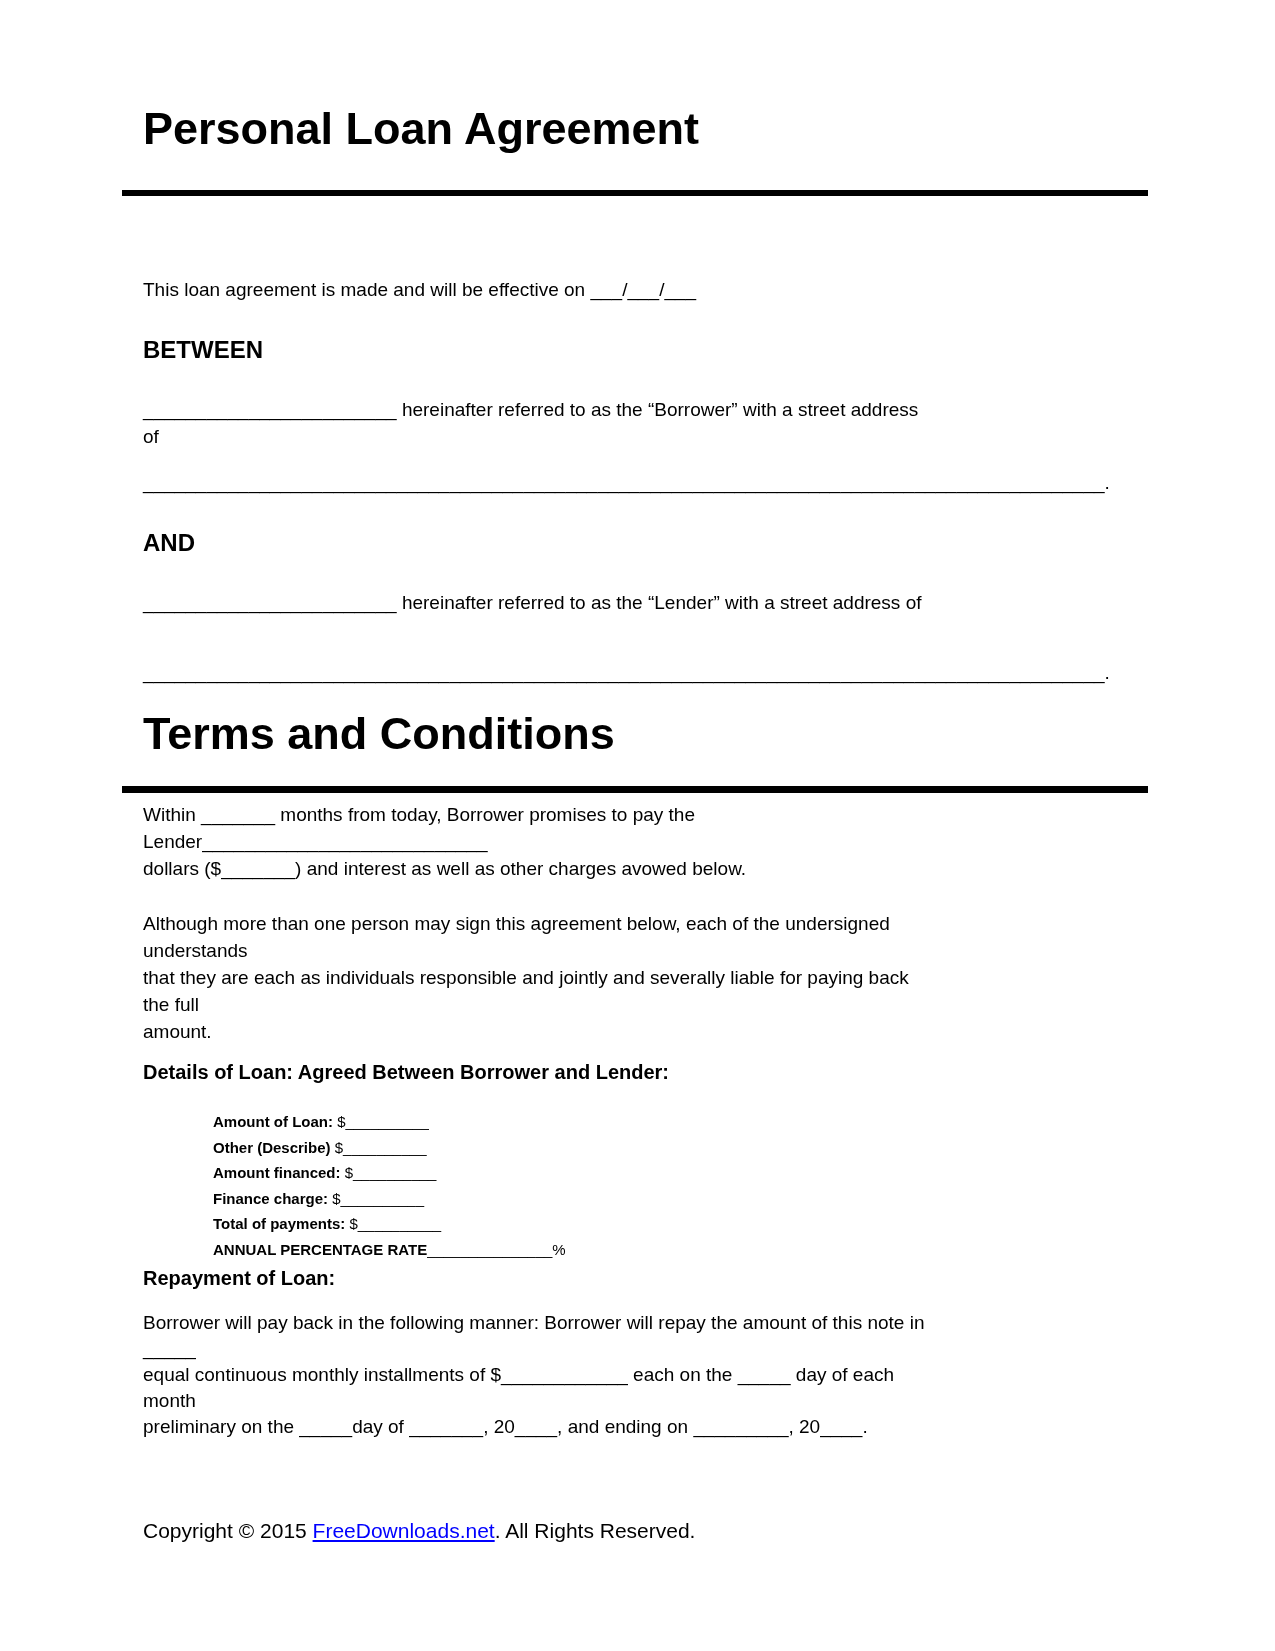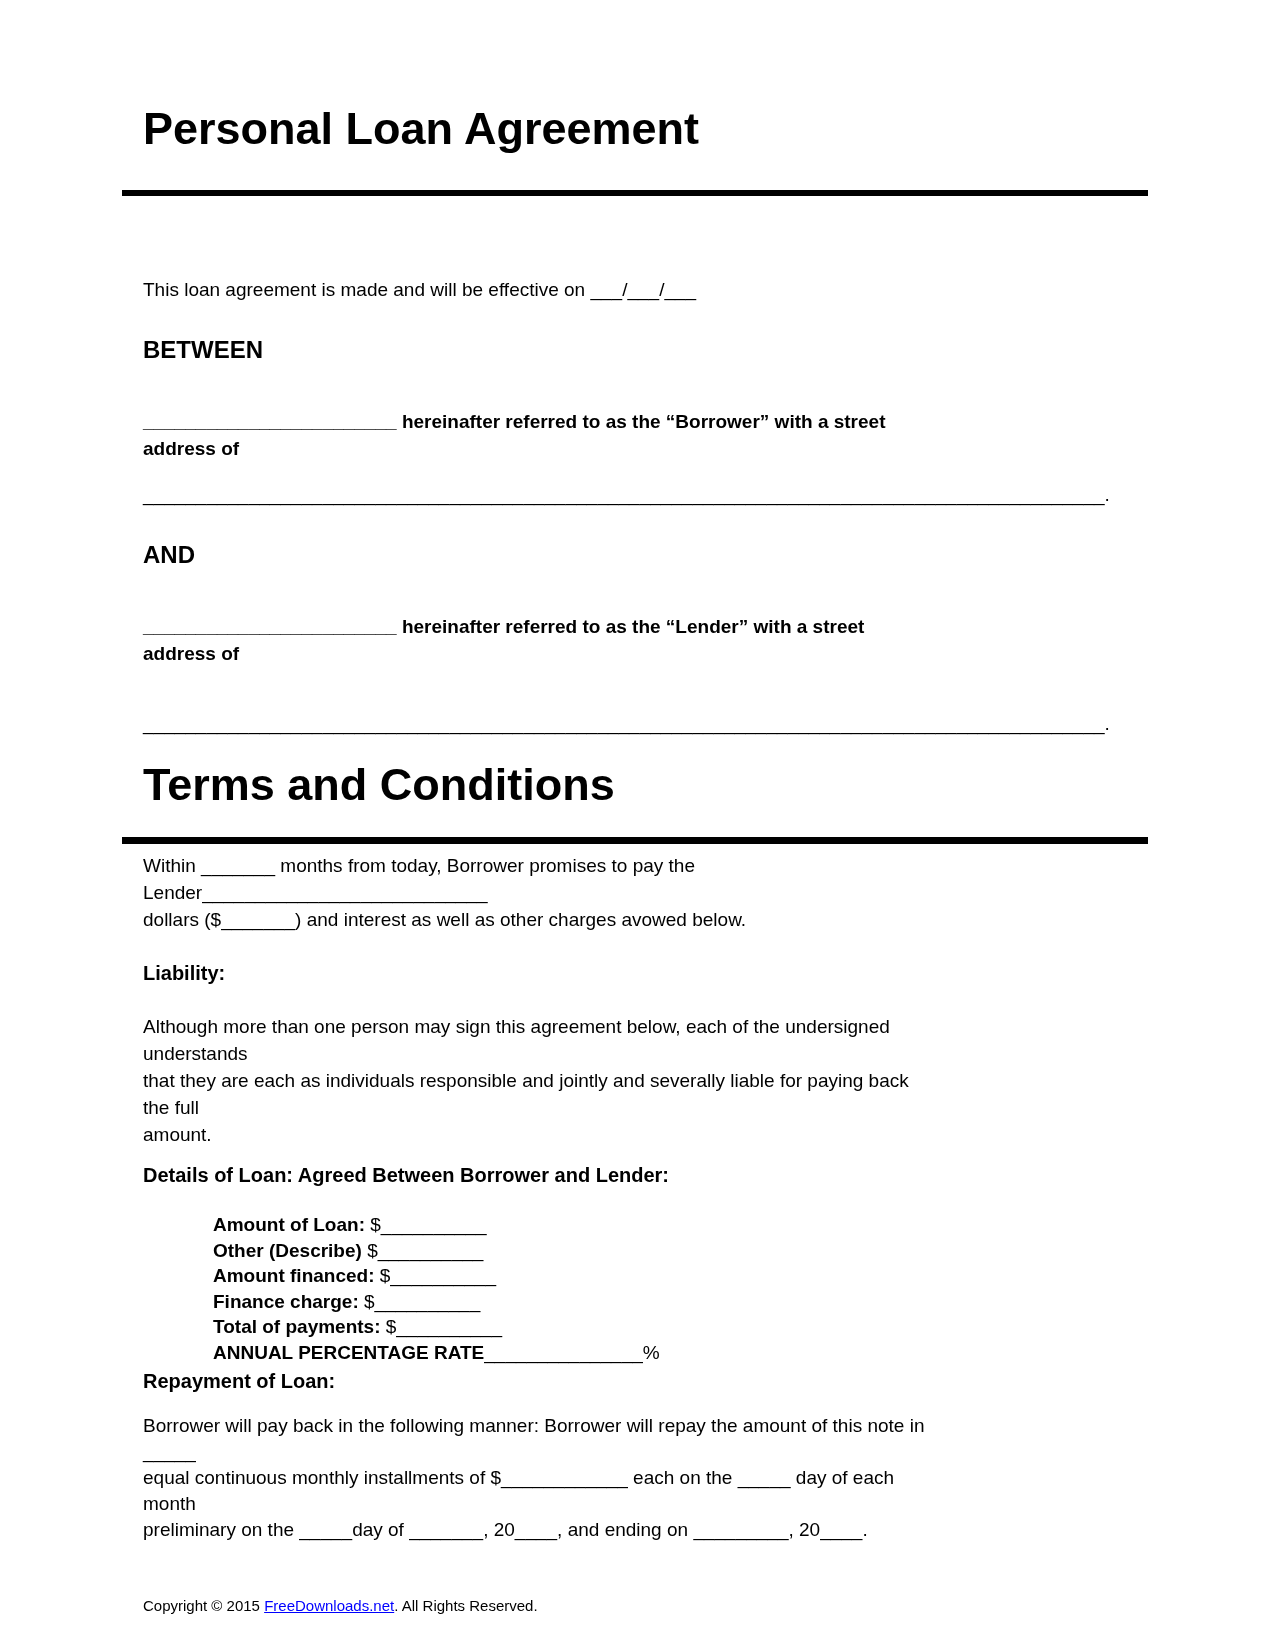--- a/index.html
+++ b/index.html
@@ -39,47 +39,47 @@
   }
   .multiline { white-space: pre-line; }
   .intro-para { margin-top: 80px; }
   .date-blank { font-weight: normal; }
   h2.mid-heading {
     font-size: 24px;
     line-height: 28px;
     font-weight: bold;
     margin-top: 33px;
   }
-  .name-line { margin-top: 44px; font-weight: bold; }
+  .name-line { margin-top: 32px; }
   .address-line { margin-top: 19px; }
   .address-line.second { margin-top: 43px; }
   h1.terms-heading { margin-top: 22px; }
   h3.sec-heading {
     font-size: 20px;
     line-height: 24px;
     font-weight: bold;
   }
   .h-promise { margin-top: 90px; }
   .p-promise { margin-top: 8px; }
   .h-liability { margin-top: 28px; }
   .p-liability { margin-top: 28px; }
   .h-details { margin-top: 15px; }
   .details-list { margin-top: 25px; padding-left: 70px; }
   .detail-row {
-    font-size: 19px;
+    font-size: 15px;
     line-height: 25.5px;
     white-space: pre-wrap;
   }
   .detail-label { font-weight: bold; }
   .detail-value { font-weight: normal; }
   .h-repayment { margin-top: 4px; }
   .p-repayment { margin-top: 20px; line-height: 26px; }
   .footer {
-    margin-top: 51px;
-    font-size: 15px;
+    margin-top: 79px;
+    font-size: 21px;
     line-height: 24px;
     white-space: pre-wrap;
   }
   .footer a {
     color: #0000ff;
     text-decoration: underline;
     cursor: pointer;
   }
 </style>
 </head>
@@ -103,21 +103,20 @@
   <p class="body-text name-line"><span>________________________</span><span> hereinafter referred to as the “Lender” with a street address of</span></p>
 
   <p class="body-text address-line second">___________________________________________________________________________________________.</p>
 
   <h1 class="big-heading terms-heading">Terms and Conditions</h1>
   <div class="rule terms-rule"></div>
 
   <p class="body-text multiline p-promise">Within _______ months from today, Borrower promises to pay the Lender___________________________
 dollars ($_______) and interest as well as other charges avowed below.</p>
 
-  <h3 class="sec-heading h-liability">Liability:</h3>
   <p class="body-text multiline p-liability">Although more than one person may sign this agreement below, each of the undersigned understands
 that they are each as individuals responsible and jointly and severally liable for paying back the full
 amount.</p>
 
   <h3 class="sec-heading h-details">Details of Loan: Agreed Between Borrower and Lender:</h3>
 
   <div class="details-list">
     <div class="detail-row"><span class="detail-label">Amount of Loan:</span><span class="detail-value"> $__________</span></div>
     <div class="detail-row"><span class="detail-label">Other (Describe)</span><span class="detail-value"> $__________</span></div>
     <div class="detail-row"><span class="detail-label">Amount financed:</span><span class="detail-value"> $__________</span></div>

